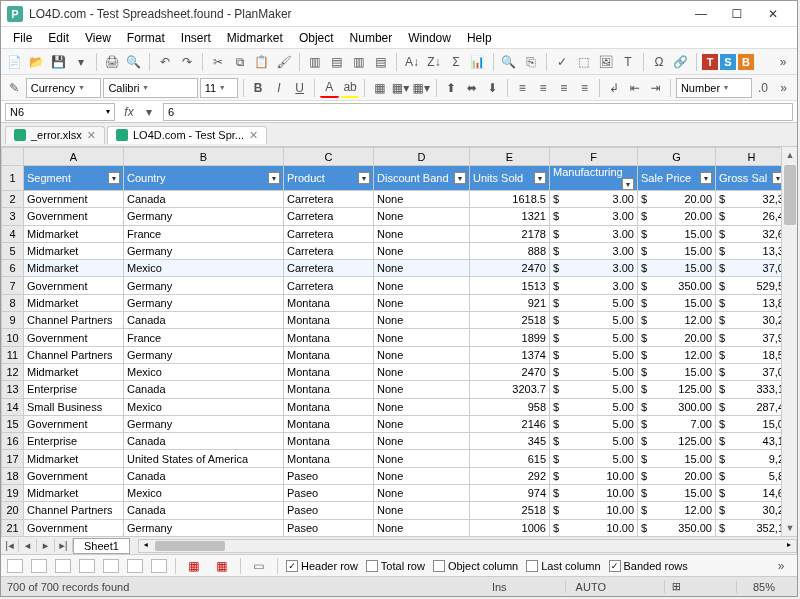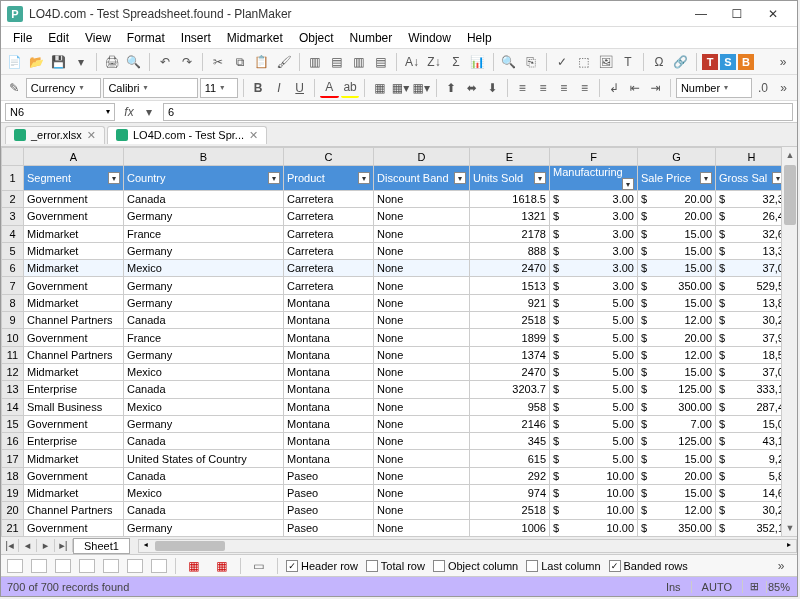--- a/index.html
+++ b/index.html
@@ -63,21 +63,21 @@
 .hthumb { position:absolute; left:2px; top:1px; height:10px; width:70px; background:#c0c0c0; border-radius:2px;}
 
 
 .tabletools { display:flex; align-items:center; height:22px; border-top:1px solid #ccc; background:#f7f7f7; padding:0 6px; gap:8px; font-size:11px;}
 .chk { display:flex; align-items:center; gap:3px; }
 .chkbox { width:12px; height:12px; border:1px solid #888; background:#fff; display:flex; align-items:center; justify-content:center; font-size:9px;}
 .mini { width:16px; height:14px; border:1px solid #bbb; background:#fff; }
 .tooldiv { width:1px; height:16px; background:#ccc; }
 
 
-.statusbar { display:flex; align-items:center; height:20px; border-top:1px solid #ccc; background:#c4b5fd; padding:0 6px; font-size:11px; color:#444;}
+.statusbar { display:flex; align-items:center; height:20px; border-top:1px solid #ccc; background:#e5e5e5; padding:0 6px; font-size:11px; color:#444;gap:48px;}
 .statusbar .spacer { flex:1; }
 .watermark { position:absolute; right:20px; bottom:36px; color:#fff; opacity:.55; font-size:26px; font-weight:300; pointer-events:none; text-shadow:0 0 3px rgba(0,0,0,.3);}
 </style>
 </head>
 <body>
 
 <div class="window">
 
   <div class="titlebar">
     <div class="icon">P</div>
@@ -418,21 +418,21 @@
               <td>Montana</td>
               <td>None</td>
               <td class="num">345</td>
               <td class="num"><span style="float:left">$</span>5.00</td>
               <td class="num"><span style="float:left">$</span>125.00</td>
               <td class="num"><span style="float:left">$</span>43,1</td>
             </tr>
             <tr>
               <th class="rowhead">17</th>
               <td>Midmarket</td>
-              <td>United States of Country</td>
+              <td>United States of America</td>
               <td>Montana</td>
               <td>None</td>
               <td class="num">615</td>
               <td class="num"><span style="float:left">$</span>5.00</td>
               <td class="num"><span style="float:left">$</span>15.00</td>
               <td class="num"><span style="float:left">$</span>9,2</td>
             </tr>
             <tr>
               <th class="rowhead">18</th>
               <td>Government</td>
@@ -537,16 +537,16 @@
     <div class="tbtn" style="margin-left:auto">»</div>
   </div>
 
   <div class="statusbar">
     <span>700 of 700 records found</span>
     <span class="spacer"></span>
     <span style="width:32px;border-left:1px solid #ccc;border-right:1px solid #ccc;text-align:center"></span>
     <span style="padding:0 10px">Ins</span>
     <span style="padding:0 10px;border-left:1px solid #ccc">AUTO</span>
     <span style="width:24px;text-align:center;border-left:1px solid #ccc">⊞</span>
-    <span style="padding:0 1px;border-left:1px solid #ccc">85%</span>
+    <span style="padding:0 16px;border-left:1px solid #ccc">85%</span>
   </div>
 
 </div>
 
 </body></html>

